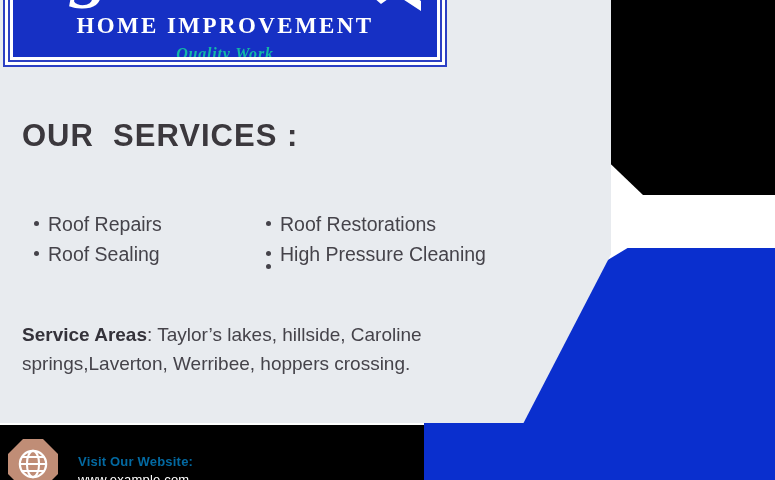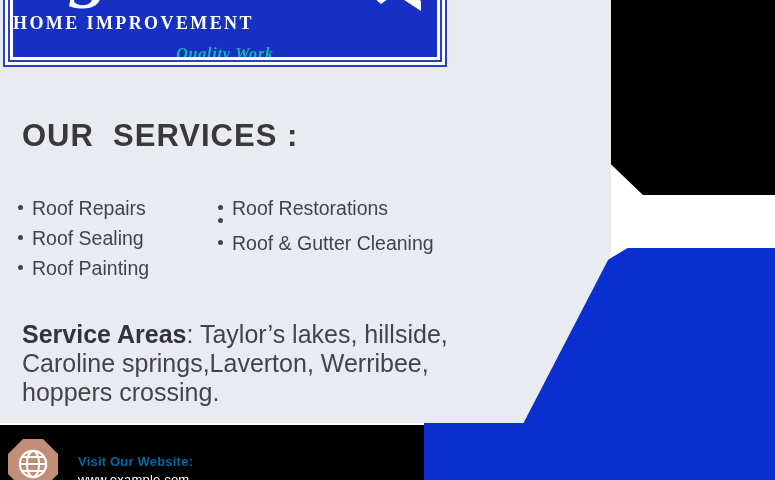--- a/index.html
+++ b/index.html
@@ -102,23 +102,24 @@
     right: 16px;
     top: 30px;
     width: 92px;
     height: 40px;
   }
   .logo-main {
     position: absolute;
     left: 0;
     right: 0;
     top: 72px;
+    text-align: center;
     font-family: "Liberation Serif", serif;
     font-weight: bold;
-    font-size: 18px;
+    font-size: 23px;
     letter-spacing: 2.4px;
     color: #ffffff;
   }
   .logo-sub {
     position: absolute;
     left: 0;
     right: 0;
     top: 104px;
     text-align: center;
     font-family: "Liberation Serif", serif;
@@ -144,21 +145,21 @@
   
   .services {
     position: absolute;
     left: 18px;
     top: 193px;
     display: flex;
     gap: 0px;
   }
   .services-col {
     list-style: none;
-    margin: 0;
+    margin: 16px;
     padding: 0;
   }
   .services-col.col-left { width: 200px; }
   .services-col.col-right { width: 300px; }
   .services-col li {
     display: flex;
     align-items: baseline;
     font-size: 19.5px;
     color: #45434a;
     line-height: 30px;
@@ -174,21 +175,21 @@
     position: relative;
     top: -5px;
   }
 
   
   .areas {
     position: absolute;
     left: 22px;
     top: 320px;
     width: 480px;
-    font-size: 25px;
+    font-size: 19px;
     line-height: 29px;
     color: #45434a;
   }
   .areas .areas-label { font-weight: bold; color: #34323a; }
 
   
   .footer {
     position: absolute;
     left: 0;
     top: 425px;
@@ -261,36 +262,32 @@
   <div class="services">
     <ul class="services-col col-left">
       <li>
         <span class="bullet"></span>
         <span>Roof Repairs</span>
       </li>
       <li>
         <span class="bullet"></span>
         <span>Roof Sealing</span>
       </li>
-      <li>
-        <span class="bullet"></span>
-        <span>Roof Painting</span>
-      </li>
     </ul>
     <ul class="services-col col-right">
       <li>
         <span class="bullet"></span>
         <span>Roof Restorations</span>
       </li>
       <li>
         <span class="bullet"></span>
-      </li>
-      <li>
-        <span class="bullet"></span>
-        <span>Roof &amp; Gutter Cleaning</span>
+        <span>High Pressure Cleaning</span>
+      </li>
+      <li>
+        <span class="bullet"></span>
       </li>
     </ul>
   </div>
 
   <div class="areas">
     <span class="areas-label">Service Areas</span><span>: </span><span>Taylor’s lakes, hillside, Caroline springs,Laverton, Werribee, hoppers crossing.</span>
   </div>
 
   <div class="footer">
     <div class="globe-badge">

